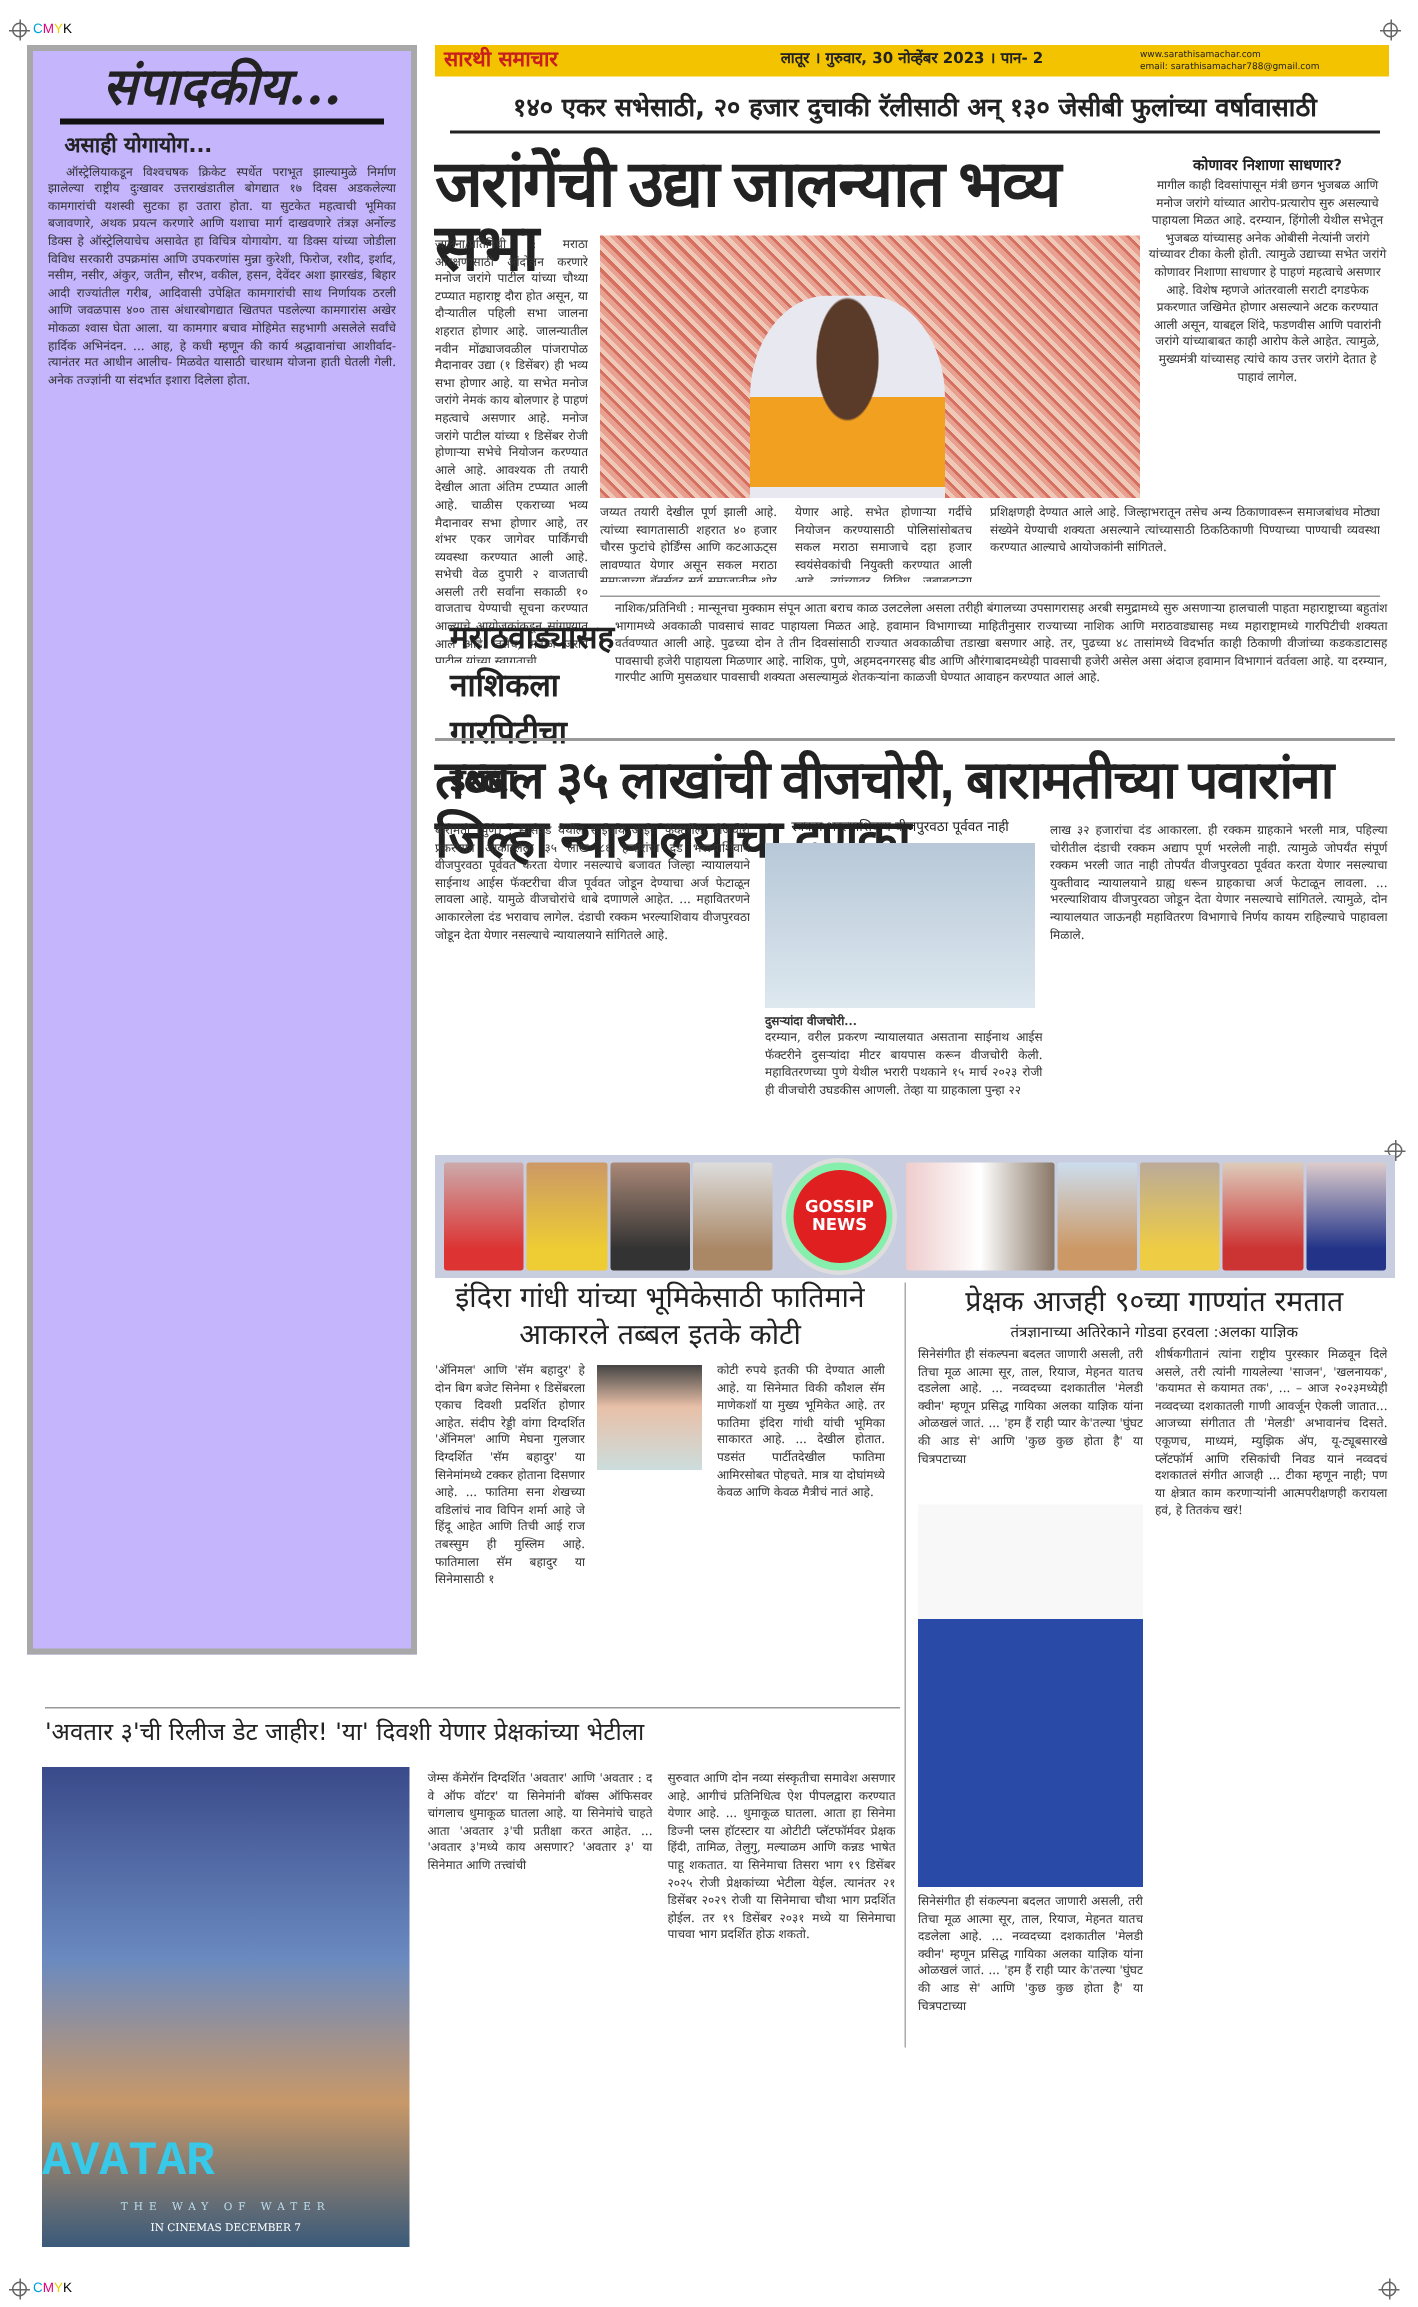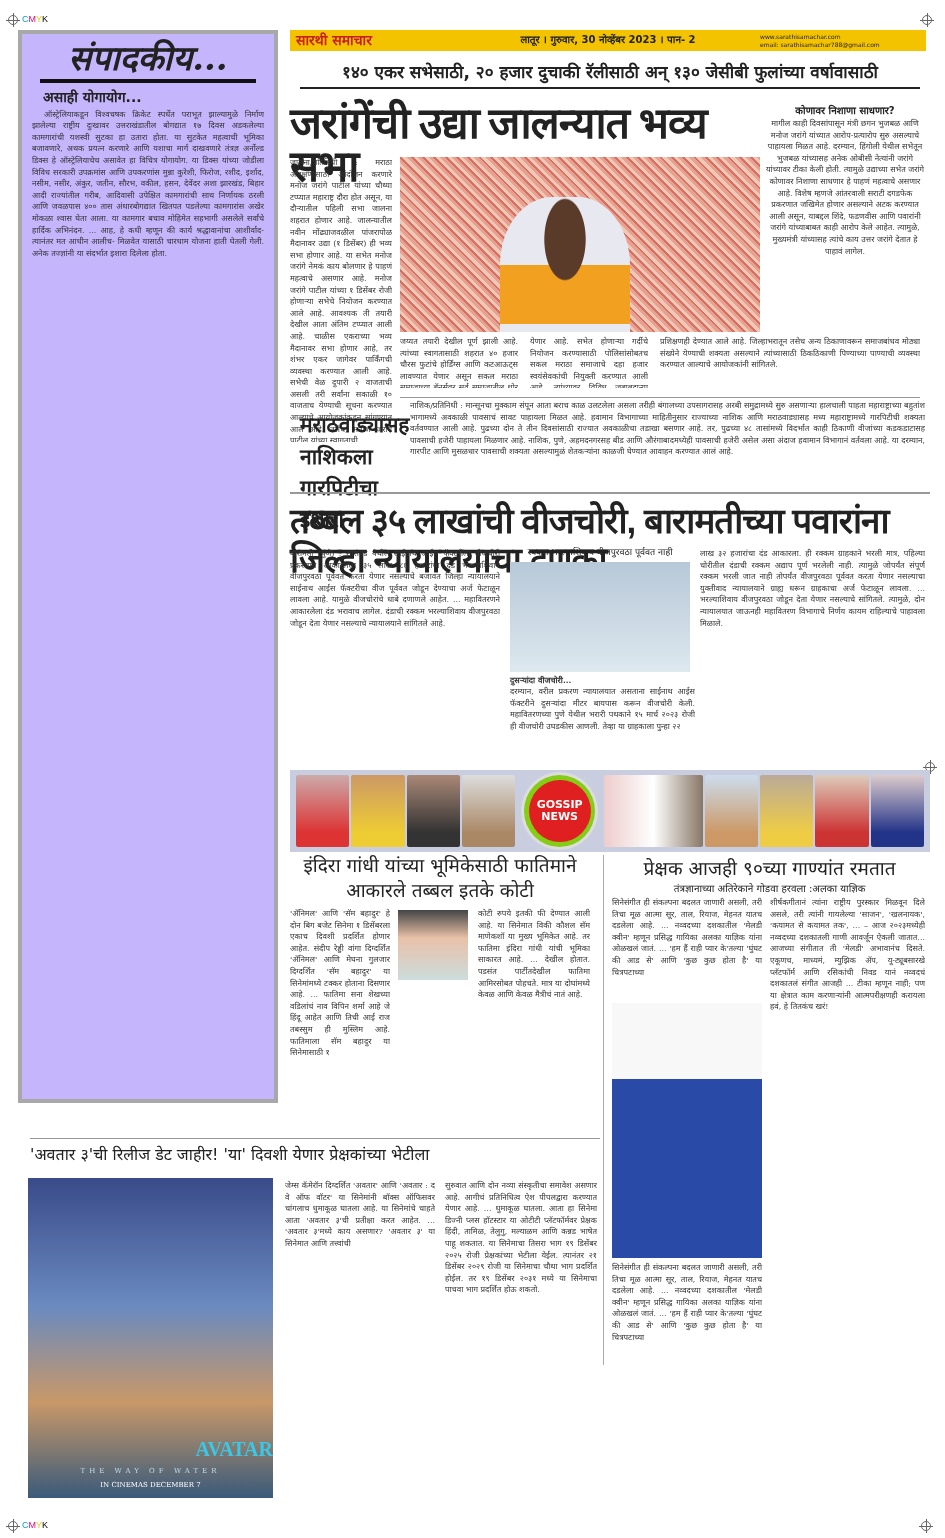--- a/index.html
+++ b/index.html
@@ -24,25 +24,25 @@
 .crowd{background:repeating-linear-gradient(45deg,#e8a090 0 3px,#d67060 3px 5px,#f0c8b8 5px 8px)}
 .man{position:absolute;left:100px;top:40px;width:130px;height:170px;background:radial-gradient(ellipse at 50% 25%,#5a3a28 0 22%,transparent 23%),linear-gradient(#e8e8f0 40%,#f2a020 40%,#f2a020 75%,#e8e8f0 75%);border-radius:40% 40% 0 0}
 .sub-h{font-family:"DejaVu Sans",sans-serif;font-weight:bold;font-size:10px;text-align:center}
 .side-h{position:absolute;left:300px;top:410px;width:100px;font-family:"DejaVu Sans",sans-serif;font-weight:bold;font-size:21px;line-height:1.5}
 .hr{position:absolute;height:1px;background:#999}
 .vr{position:absolute;width:1px;background:#aaa}
 .h2{position:absolute;font-family:Liberation Sans, sans-serif;font-weight:900;font-size:35px;line-height:1.1}
 .tower{background:linear-gradient(#b8c8d8,#dde8ef)}
 .gossip{position:absolute;left:290px;top:770px;width:640px;height:82px;background:#c8cde0;display:flex;align-items:center;padding:0 6px;gap:2px}
 .face{width:54px;height:72px;border-radius:2px}
-.bubble{width:78px;height:78px;border-radius:50%;background:#84cc16;border:3px solid #ddd;display:flex;align-items:center;justify-content:center;margin:0 4px}
+.bubble{width:78px;height:78px;border-radius:50%;background:#86efac;border:3px solid #ddd;display:flex;align-items:center;justify-content:center;margin:0 4px}
 .bubble span{width:62px;height:62px;border-radius:50%;background:#e02020;color:#fff;font-family:"DejaVu Sans",sans-serif;font-weight:bold;font-size:11px;display:flex;align-items:center;justify-content:center;text-align:center;line-height:1.1}
 .h3{position:absolute;font-family:"DejaVu Sans",sans-serif;font-size:19px;line-height:1.3}
 .avatar{background:linear-gradient(#3a4a8a,#6a8ac0 40%,#c89868 70%,#3a5a7a)}
-.avatar-logo{position:absolute;bottom:34px;width:100%;text-align:right;color:#38c8e8;font-family:Liberation Serif, serif;font-weight:bold;font-size:20px}
+.avatar-logo{position:absolute;bottom:34px;width:100%;text-align:left;color:#38c8e8;font-family:Liberation Mono, monospace;font-weight:bold;font-size:32px}
 .avatar-sub{position:absolute;bottom:22px;width:100%;text-align:center;color:#bde;font-size:7px;letter-spacing:4px}
 .avatar-rel{position:absolute;bottom:8px;width:100%;text-align:center;color:#fff;font-size:7px}
 .singer{background:linear-gradient(#f8f8f8 30%,#2a4aa8 30%)}
 </style>
 </head>
 <body>
 
 <div class="reg" style="left:8px;top:15px"></div>
 <div class="cmyk" style="left:22px;top:13px"><span class="c">C</span><span class="m">M</span><span class="y">Y</span><span class="k">K</span></div>
 <div class="reg" style="left:922px;top:15px"></div>

